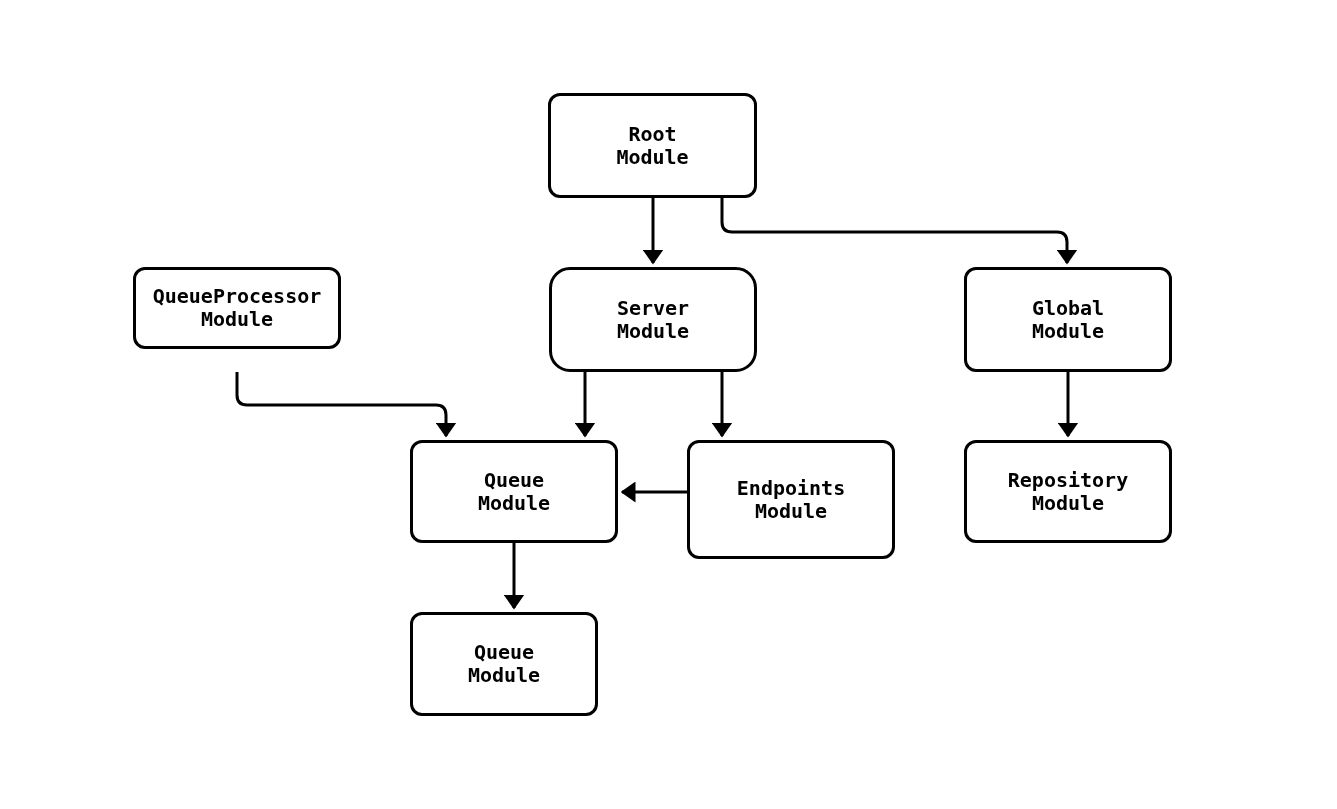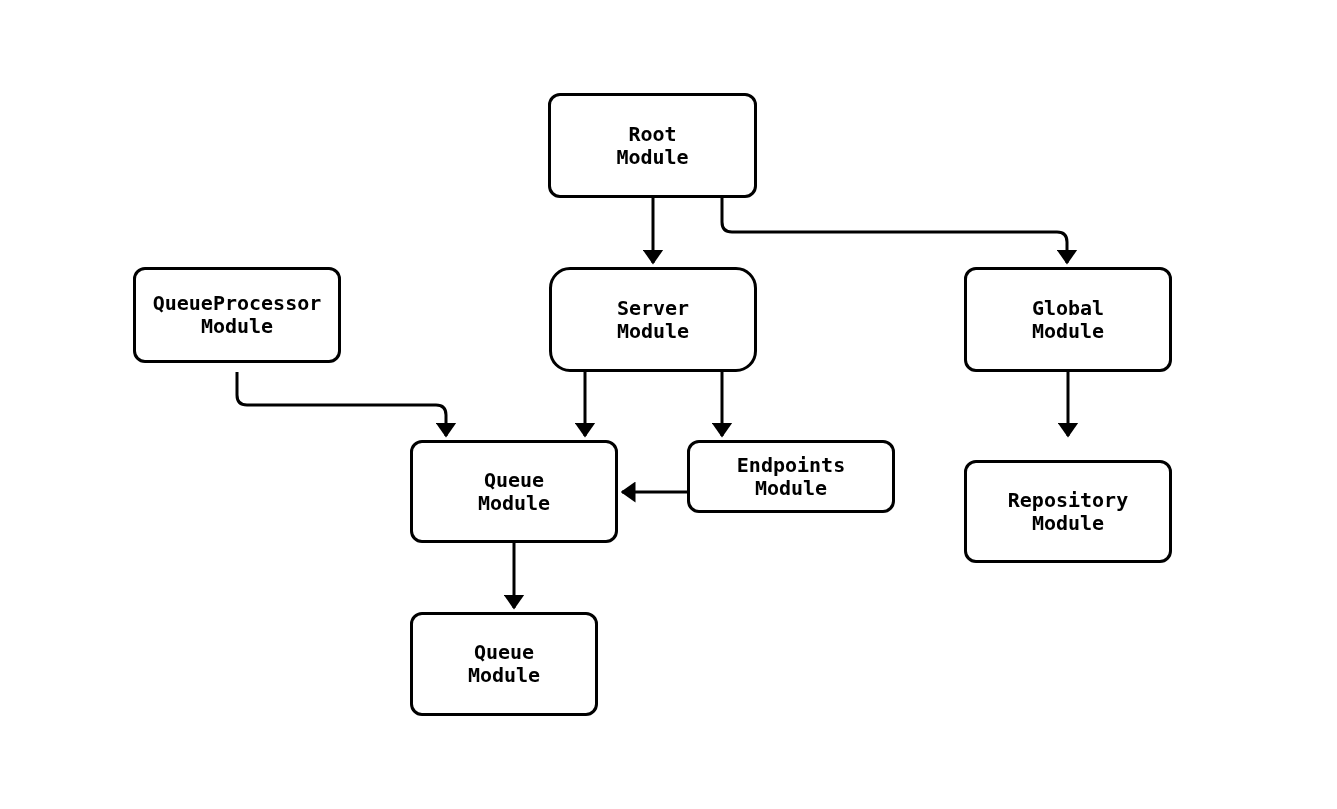--- a/index.html
+++ b/index.html
@@ -39,26 +39,26 @@
     align-items: center;
     justify-content: center;
     text-align: center;
     color: #000000;
     font-weight: bold;
     font-size: 20px;
     line-height: 23px;
   }
   
   .n-root          { left: 548px; top:  93px; width: 209px; height: 105px; }
-  .n-queueproc     { left: 133px; top: 267px; width: 208px; height: 96px; }
+  .n-queueproc     { left: 133px; top: 267px; width: 208px; height: 82px; }
   .n-server        { left: 549px; top: 267px; width: 208px; height: 105px; border-radius: 21px; }
   .n-global        { left: 964px; top: 267px; width: 208px; height: 105px; }
   .n-core          { left: 410px; top: 440px; width: 208px; height: 103px; }
-  .n-endpoints     { left: 687px; top: 440px; width: 208px; height: 73px; }
-  .n-repository    { left: 964px; top: 440px; width: 208px; height: 103px; margin-top: 20px; }
+  .n-endpoints     { left: 687px; top: 440px; width: 208px; height: 119px; }
+  .n-repository    { left: 964px; top: 440px; width: 208px; height: 103px; }
   .n-queue         { left: 410px; top: 612px; width: 188px; height: 104px; }
 </style>
 </head>
 <body>
 
 <div class="canvas">
 
   <svg class="edges-layer" viewBox="0 0 1337 809" xmlns="http://www.w3.org/2000/svg" aria-hidden="true">
     <defs>
       <marker id="arrowhead" markerUnits="userSpaceOnUse" viewBox="0 0 10 14" markerWidth="15" markerHeight="21" refX="9" refY="7" orient="auto">

